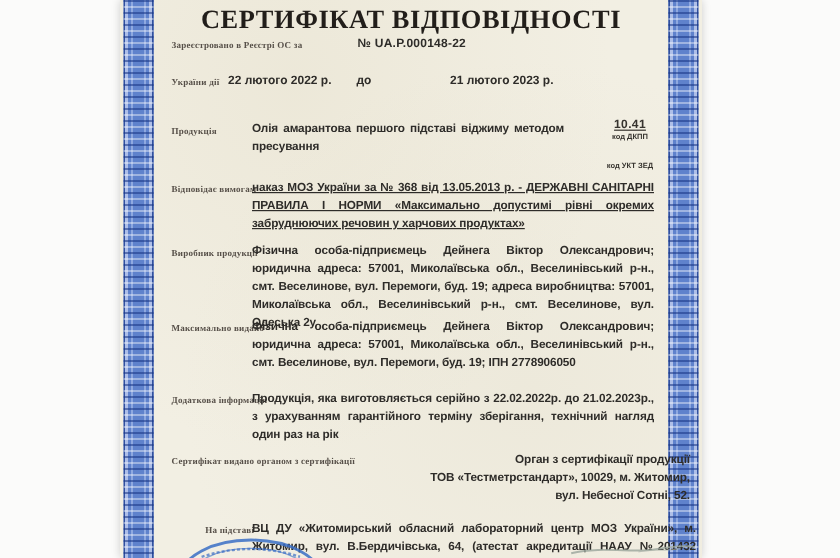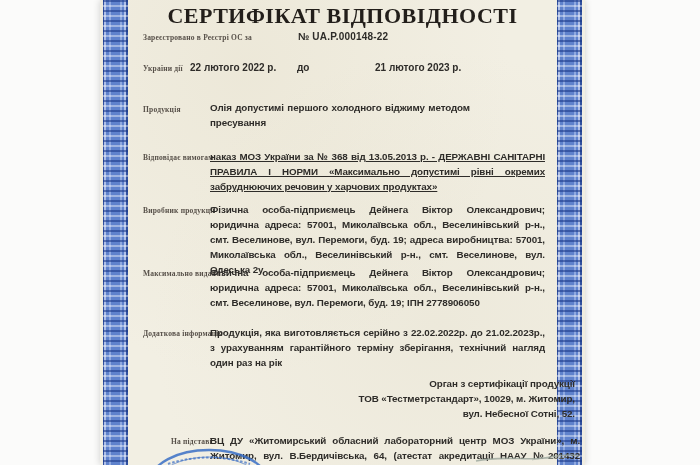--- a/index.html
+++ b/index.html
@@ -72,34 +72,40 @@
   <div class="regnum">№ UA.P.000148-22</div>
 
   <div class="lbl" style="top:64px;">України дії</div>
   <div class="validity-row">
     <span class="dfrom">22 лютого 2022 р.</span>
     <span class="dto-word">до</span>
     <span class="dto">21 лютого 2023 р.</span>
   </div>
 
   <div class="lbl" style="top:105px;">Продукція</div>
-  <div class="val" style="top:100px;width:260px;">Олія допустимі першого холодного віджиму методом пресування</div>
+  <div class="val" style="top:100px;width:260px;">Олія амарантова першого підставі віджиму методом пресування</div>
+  <div class="codes">
+    <div class="code-main">10.41</div>
+    <div class="code-sub">код ДКПП</div>
+    <div class="code-sub2">код УКТ ЗЕД</div>
+  </div>
 
   <div class="lbl" style="top:153px;">Відповідає вимогам</div>
   <div class="val" style="top:149px;text-decoration:underline;">наказ МОЗ України за № 368 від 13.05.2013 р. - ДЕРЖАВНІ САНІТАРНІ ПРАВИЛА І НОРМИ «Максимально допустимі рівні окремих забруднюючих речовин у харчових продуктах»</div>
 
   <div class="lbl" style="top:206px;">Виробник продукції</div>
   <div class="val" style="top:202px;">Фізична особа-підприємець Дейнега Віктор Олександрович; юридична адреса: 57001, Миколаївська обл., Веселинівський р-н., смт. Веселинове, вул. Перемоги, буд. 19; адреса виробництва: 57001, Миколаївська обл., Веселинівський р-н., смт. Веселинове, вул. Одеська 2у</div>
 
   <div class="lbl" style="top:269px;">Максимально видано</div>
   <div class="val" style="top:265px;">Фізична особа-підприємець Дейнега Віктор Олександрович; юридична адреса: 57001, Миколаївська обл., Веселинівський р-н., смт. Веселинове, вул. Перемоги, буд. 19; ІПН 2778906050</div>
 
   <div class="lbl" style="top:329px;">Додаткова інформація</div>
   <div class="val" style="top:325px;">Продукція, яка виготовляється серійно з 22.02.2022р. до 21.02.2023р., з урахуванням гарантійного терміну зберігання, технічний нагляд один раз на рік</div>
 
+  <div class="lbl" style="top:380px;width:200px;">Сертифікат видано органом з сертифікації</div>
   <div class="val pre" style="top:376px;left:245px;width:230px;">Орган з сертифікації продукції
 ТОВ «Тестметрстандарт», 10029, м. Житомир,
 вул. Небесної Сотні, 52.</div>
 
   <div class="lbl" style="top:437px;padding-left:28px;">На підставі</div>
   <div class="val" style="top:433px;width:370px;">ВЦ ДУ «Житомирський обласний лабораторний центр МОЗ України», м. Житомир, вул. В.Бердичівська, 64, (атестат акредитації НААУ №201432 дійсний до 14.06.2022р.) - протокол №121 від 21.02.2022р.</div>
 
   <svg class="stamp-svg" width="130" height="22" viewBox="0 0 130 22">
     <ellipse cx="63" cy="36" rx="58" ry="31" fill="none" stroke="#3a6ec5" stroke-width="2.4" opacity="0.85"></ellipse>
     <ellipse cx="63" cy="36" rx="50" ry="24" fill="none" stroke="#3a6ec5" stroke-width="1" opacity="0.6"></ellipse>

